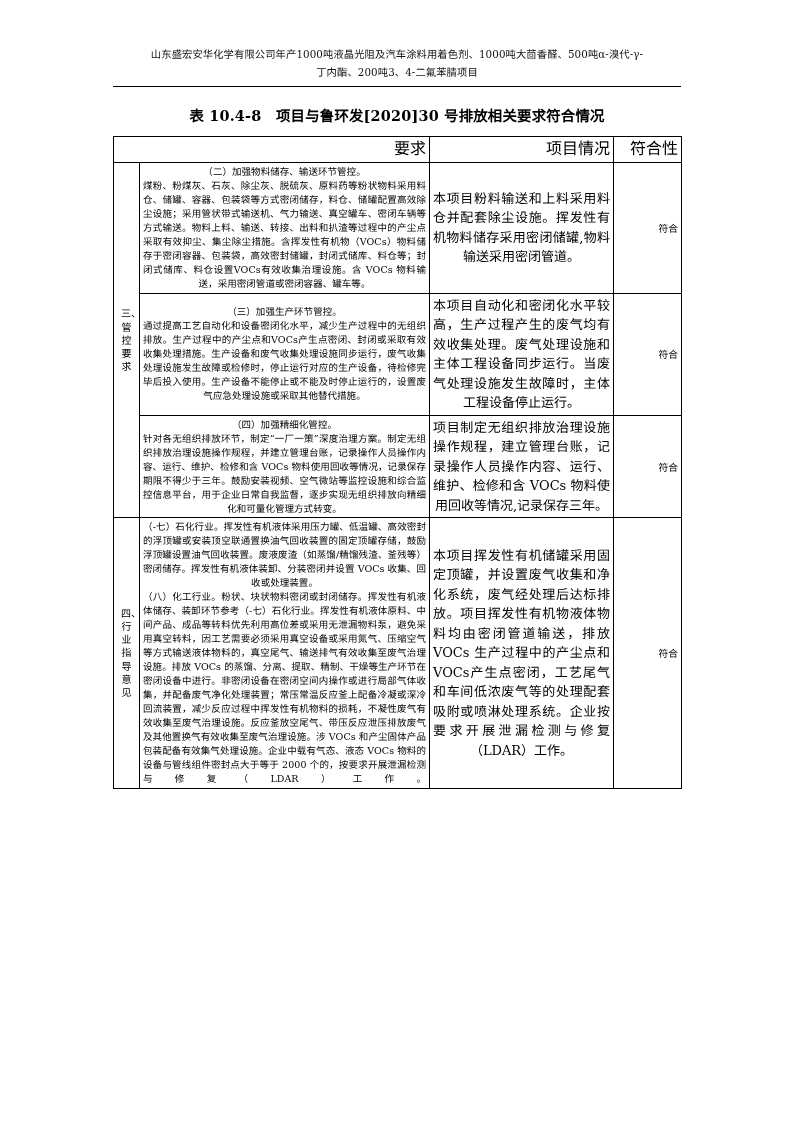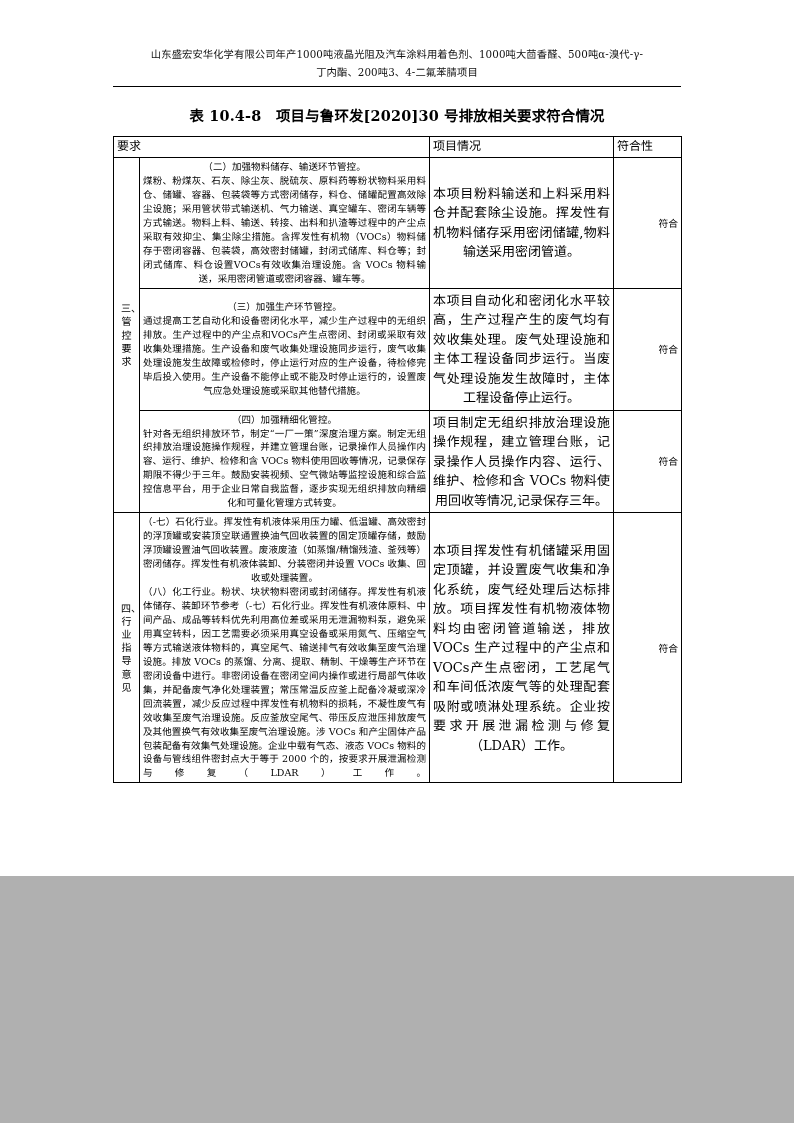--- a/index.html
+++ b/index.html
@@ -3,21 +3,21 @@
 <meta charset="utf-8">
 <style>
   html, body {
     margin: 0;
     padding: 0;
     background: #b0b0b0;
   }
   .page {
     position: relative;
     width: 794px;
-    height: 876px;
+    height: 1123px;
     background: #ffffff;
     margin: 0 auto;
     box-sizing: border-box;
     font-family: "DejaVu Serif", "Liberation Serif", serif;
     color: #000000;
     overflow: hidden;
   }
 
   .page-inner {
     position: absolute;
@@ -65,22 +65,22 @@
   }
   table.main-table td,
   table.main-table th {
     border: 0.8px solid #000;
     vertical-align: middle;
     padding: 2px 3px;
     font-weight: normal;
     font-family: "DejaVu Serif", "Liberation Serif", serif;
   }
   th.col-head {
-    text-align: left;
-    font-size: 12px;
+    text-align: right;
+    font-size: 16px;
     padding: 3px 2px;
     line-height: 1.3;
   }
 
   
   col.c-side  { width: 26px; }
   col.c-req   { width: 290px; }
   col.c-proj  { width: 184px; }
   col.c-conf  { width: 68px; }
 

